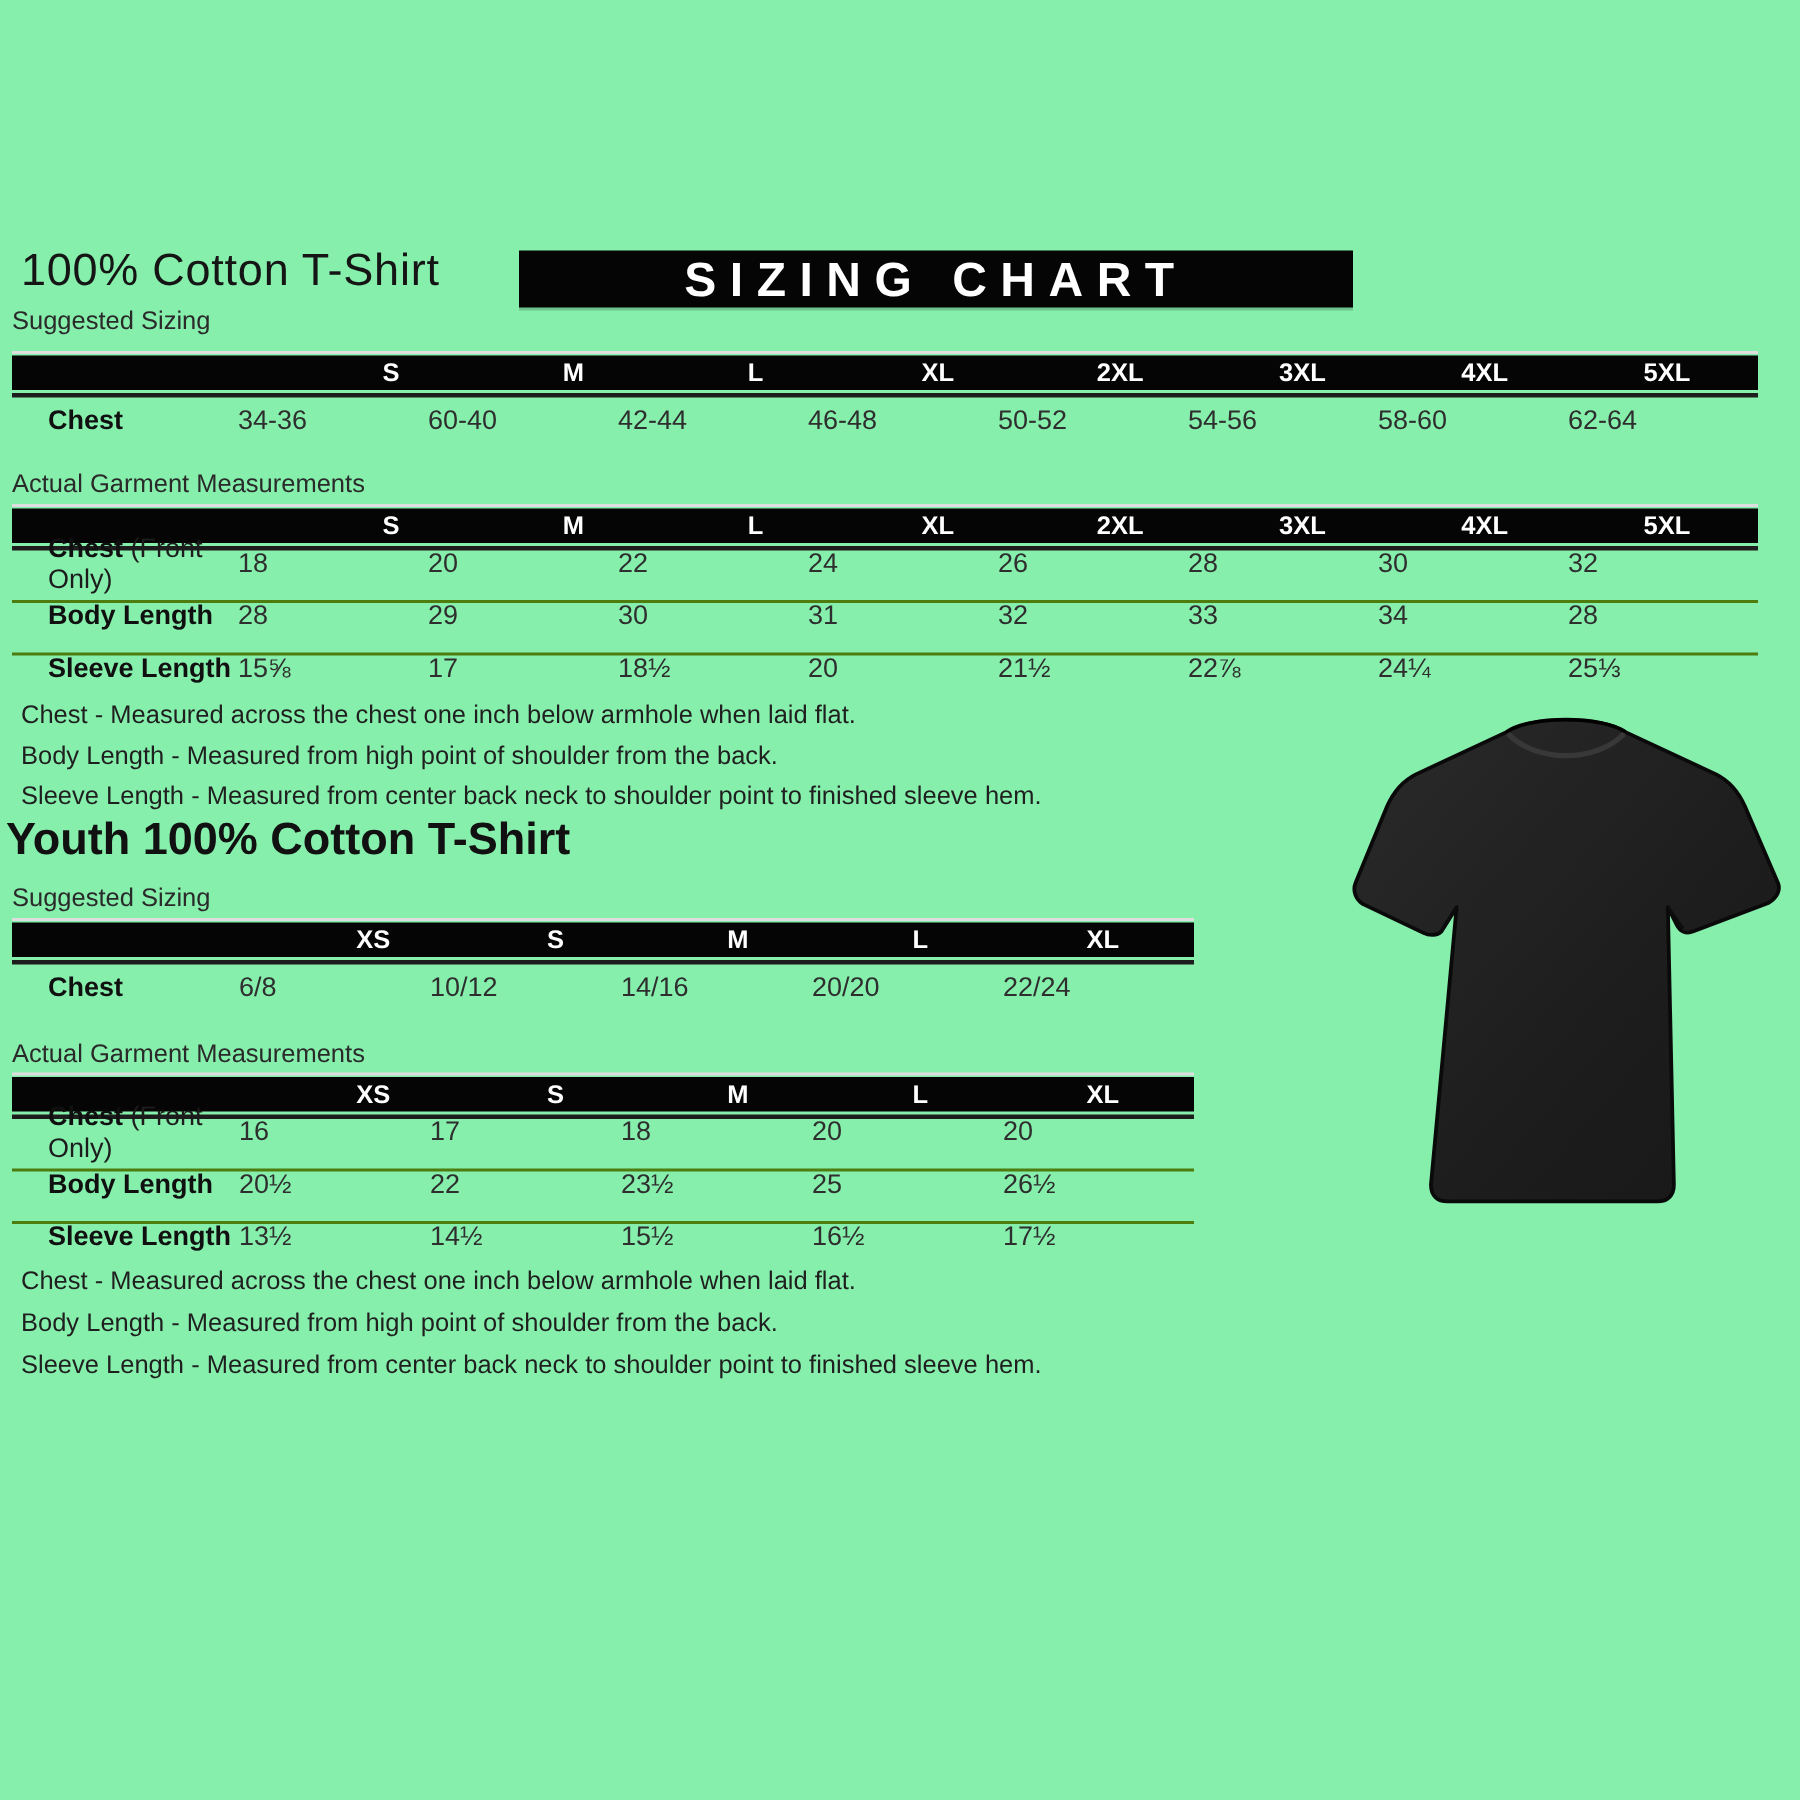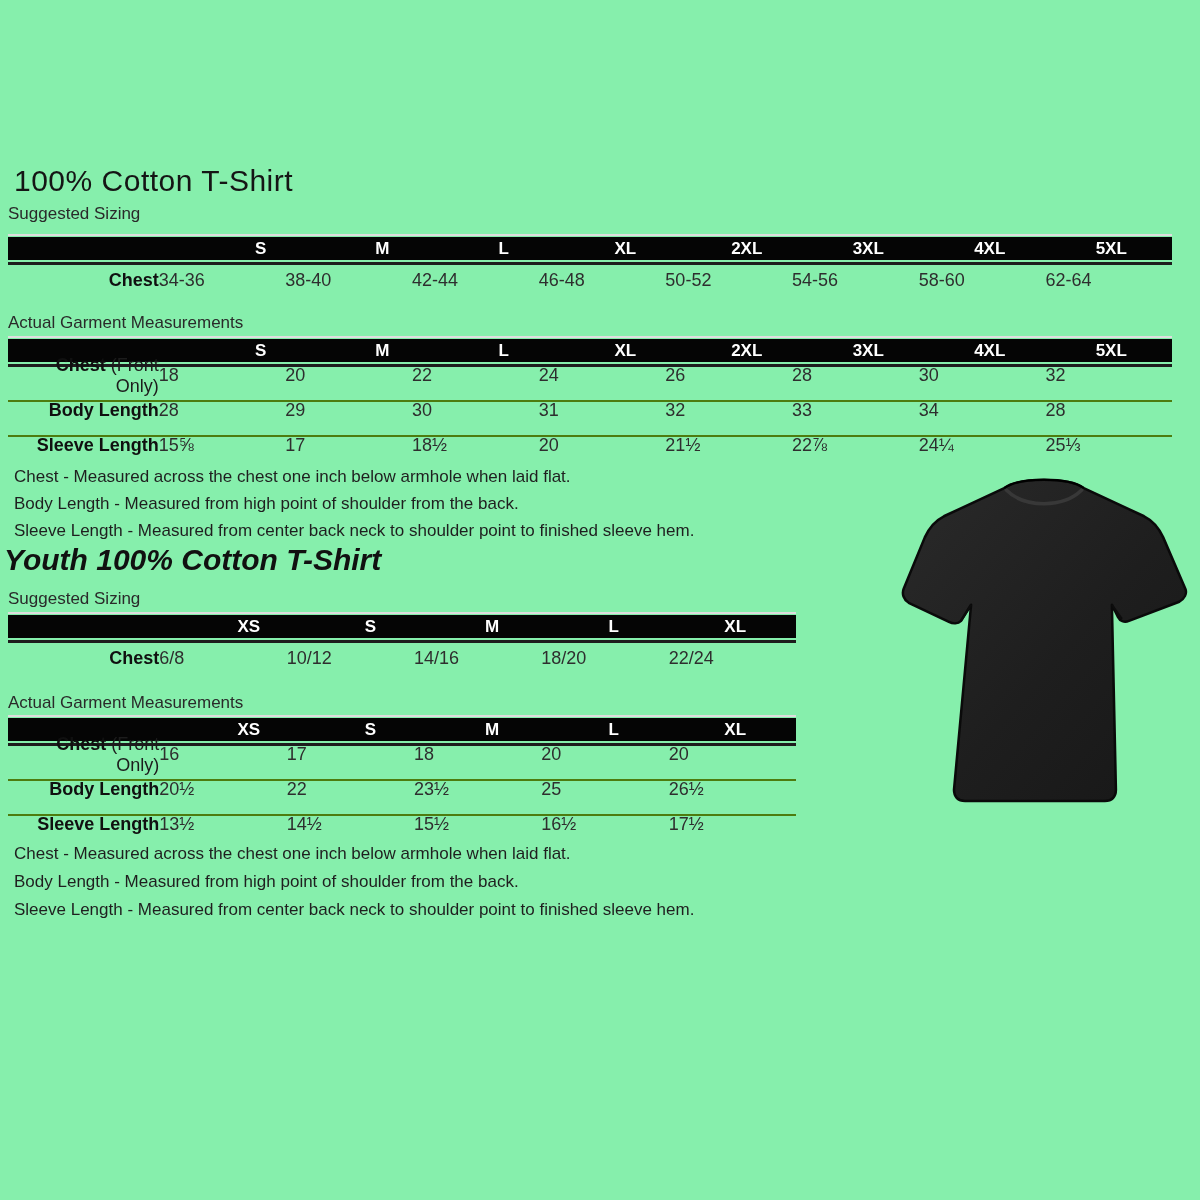--- a/index.html
+++ b/index.html
@@ -6,73 +6,74 @@
   #page{position:relative;width:1200px;height:1200px;background:#86efac;
         font-family:"Liberation Sans", sans-serif;color:#222;overflow:hidden;}
 
   .page-title{position:absolute;left:14px;top:164px;font-size:30px;color:#151515;
               letter-spacing:0.5px;white-space:nowrap;}
   .banner{position:absolute;left:346px;top:167px;width:556px;height:38px;background:#050505;
           display:flex;align-items:center;justify-content:center;color:#fff;font-weight:bold;
           font-size:32px;letter-spacing:9px;box-shadow:0 2px 0 rgba(0,0,0,0.18);}
   .sec-label{position:absolute;left:8px;font-size:17px;color:#2a2a2a;white-space:nowrap;}
   .youth-title{position:absolute;left:4px;top:543px;font-size:30px;font-weight:bold;color:#111;
-               white-space:nowrap;font-style:italic;}
+               white-space:nowrap;}
 
   .tbl{position:absolute;left:8px;}
   .t-adult{width:1164px;}
   .t-youth{width:788px;}
   .strip{height:2px;background:#dedede;}
   .row{display:flex;align-items:center;}
   .hdr{background:#050505;height:23px;margin-top:1px;}
   .hdr-under{height:3px;background:#1d1d1d;margin-top:2px;}
   .hc{flex:1;text-align:center;color:#fff;font-weight:bold;font-size:17px;line-height:23px;}
   .lab-a{width:192px;flex:none;}
   .lab-y{width:180px;flex:none;}
   .dc{flex:1;text-align:left;font-size:18px;color:#2e2e2e;}
-  .dlab{padding-left:24px;box-sizing:border-box;text-align:right;font-size:18px;
+  .dlab{padding-left:24px;box-sizing:border-box;text-align:left;font-size:18px;
         font-weight:bold;color:#101010;}
   .dlab .sfx{font-weight:normal;color:#1c1c1c;margin-left:5px;}
   .r31{height:31px;}
   .r29{height:17px;}
   .sep{border-top:2px solid #4d7c0f;margin-top:16px;}
 
   .notes{position:absolute;left:14px;font-size:17px;color:#1f1f1f;}
   .notes div{line-height:27px;white-space:nowrap;}
   .notes2 div{line-height:28px;}
 
   .tshirt{position:absolute;left:890px;top:472px;width:308px;height:342px;}
 </style>
 </head>
 <body>
 
 <div id="page">
 
   <div class="page-title">100% Cotton T-Shirt</div>
+  <div class="banner">SIZING CHART</div>
 
   <div class="sec-label" style="top:204px;">Suggested Sizing</div>
 
   <div class="tbl t-adult" style="top:234px;">
     <div class="strip"></div>
     <div class="row hdr">
       <div class="hc lab-a"></div>
       <div class="hc">S</div>
       <div class="hc">M</div>
       <div class="hc">L</div>
       <div class="hc">XL</div>
       <div class="hc">2XL</div>
       <div class="hc">3XL</div>
       <div class="hc">4XL</div>
       <div class="hc">5XL</div>
     </div>
     <div class="hdr-under"></div>
     <div class="row r31">
       <div class="dc lab-a dlab">Chest</div>
       <div class="dc">34-36</div>
-      <div class="dc">38-40</div>
+      <div class="dc">60-40</div>
       <div class="dc">42-44</div>
       <div class="dc">46-48</div>
       <div class="dc">50-52</div>
       <div class="dc">54-56</div>
       <div class="dc">58-60</div>
       <div class="dc">62-64</div>
     </div>
   </div>
 
   <div class="sec-label" style="top:313px;">Actual Garment Measurements</div>
@@ -145,21 +146,21 @@
       <div class="hc">M</div>
       <div class="hc">L</div>
       <div class="hc">XL</div>
     </div>
     <div class="hdr-under"></div>
     <div class="row r31">
       <div class="dc lab-y dlab">Chest</div>
       <div class="dc">6/8</div>
       <div class="dc">10/12</div>
       <div class="dc">14/16</div>
-      <div class="dc">18/20</div>
+      <div class="dc">20/20</div>
       <div class="dc">22/24</div>
     </div>
   </div>
 
   <div class="sec-label" style="top:693px;">Actual Garment Measurements</div>
 
   <div class="tbl t-youth" style="top:715px;">
     <div class="strip"></div>
     <div class="row hdr">
       <div class="hc lab-y"></div>

